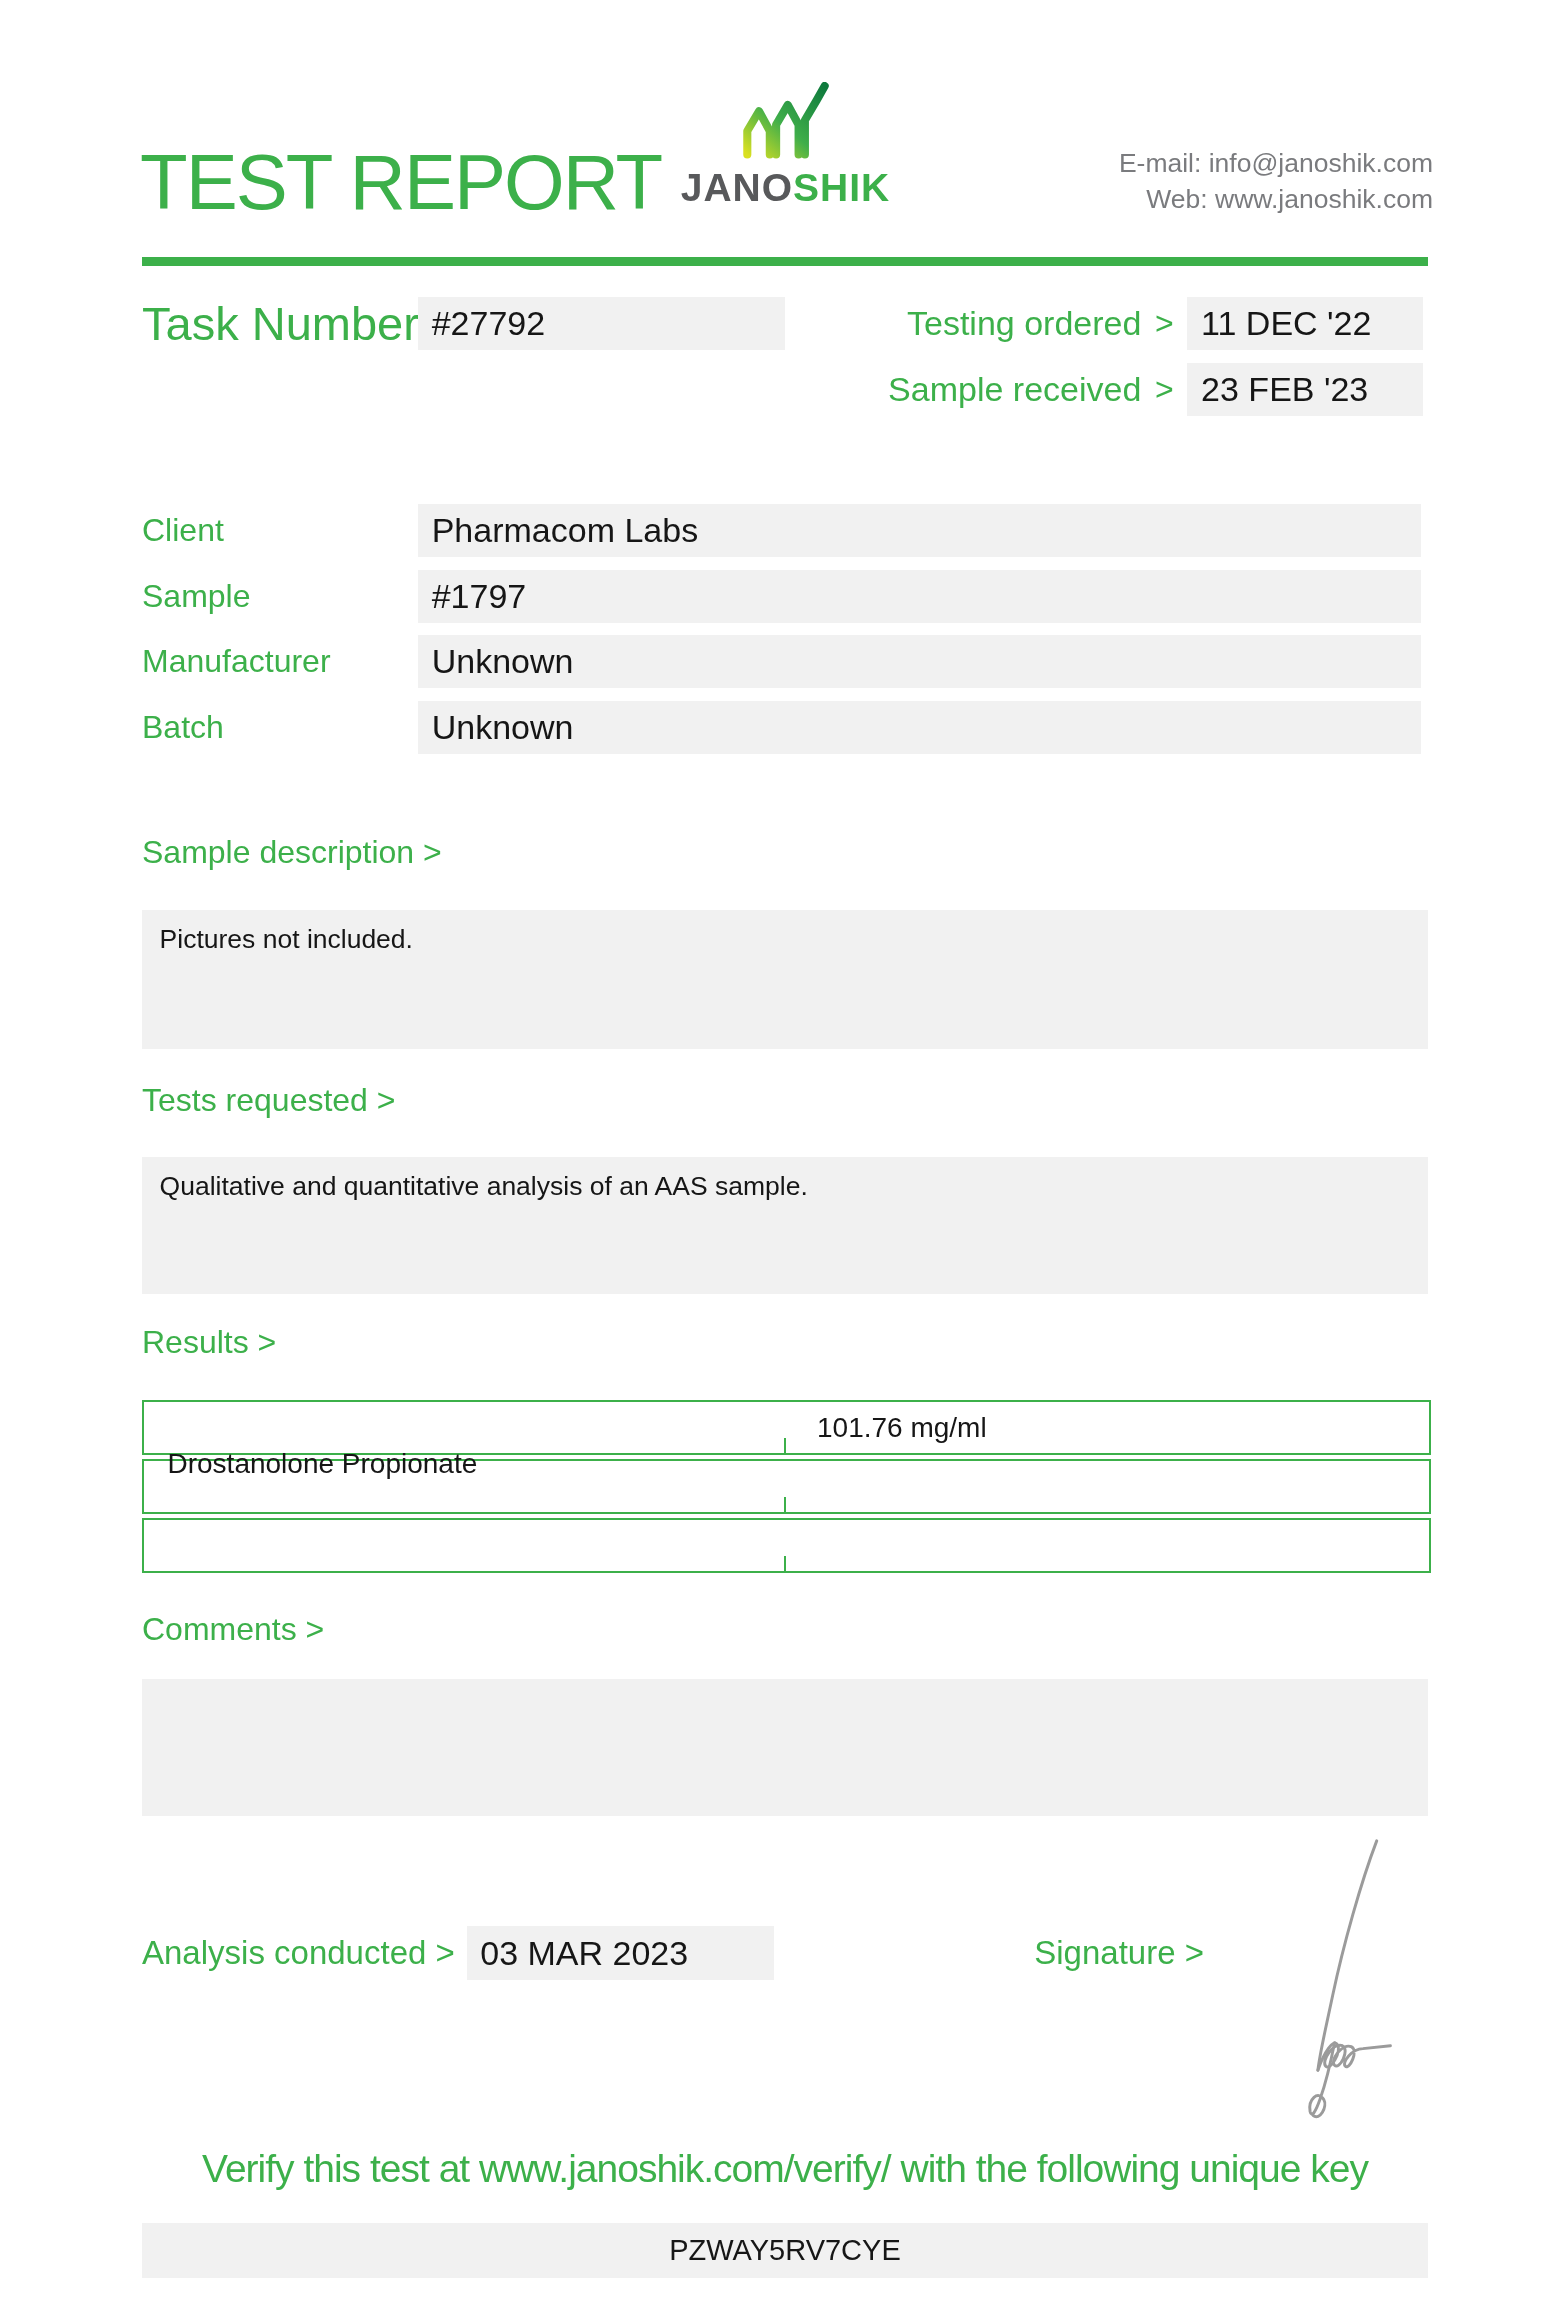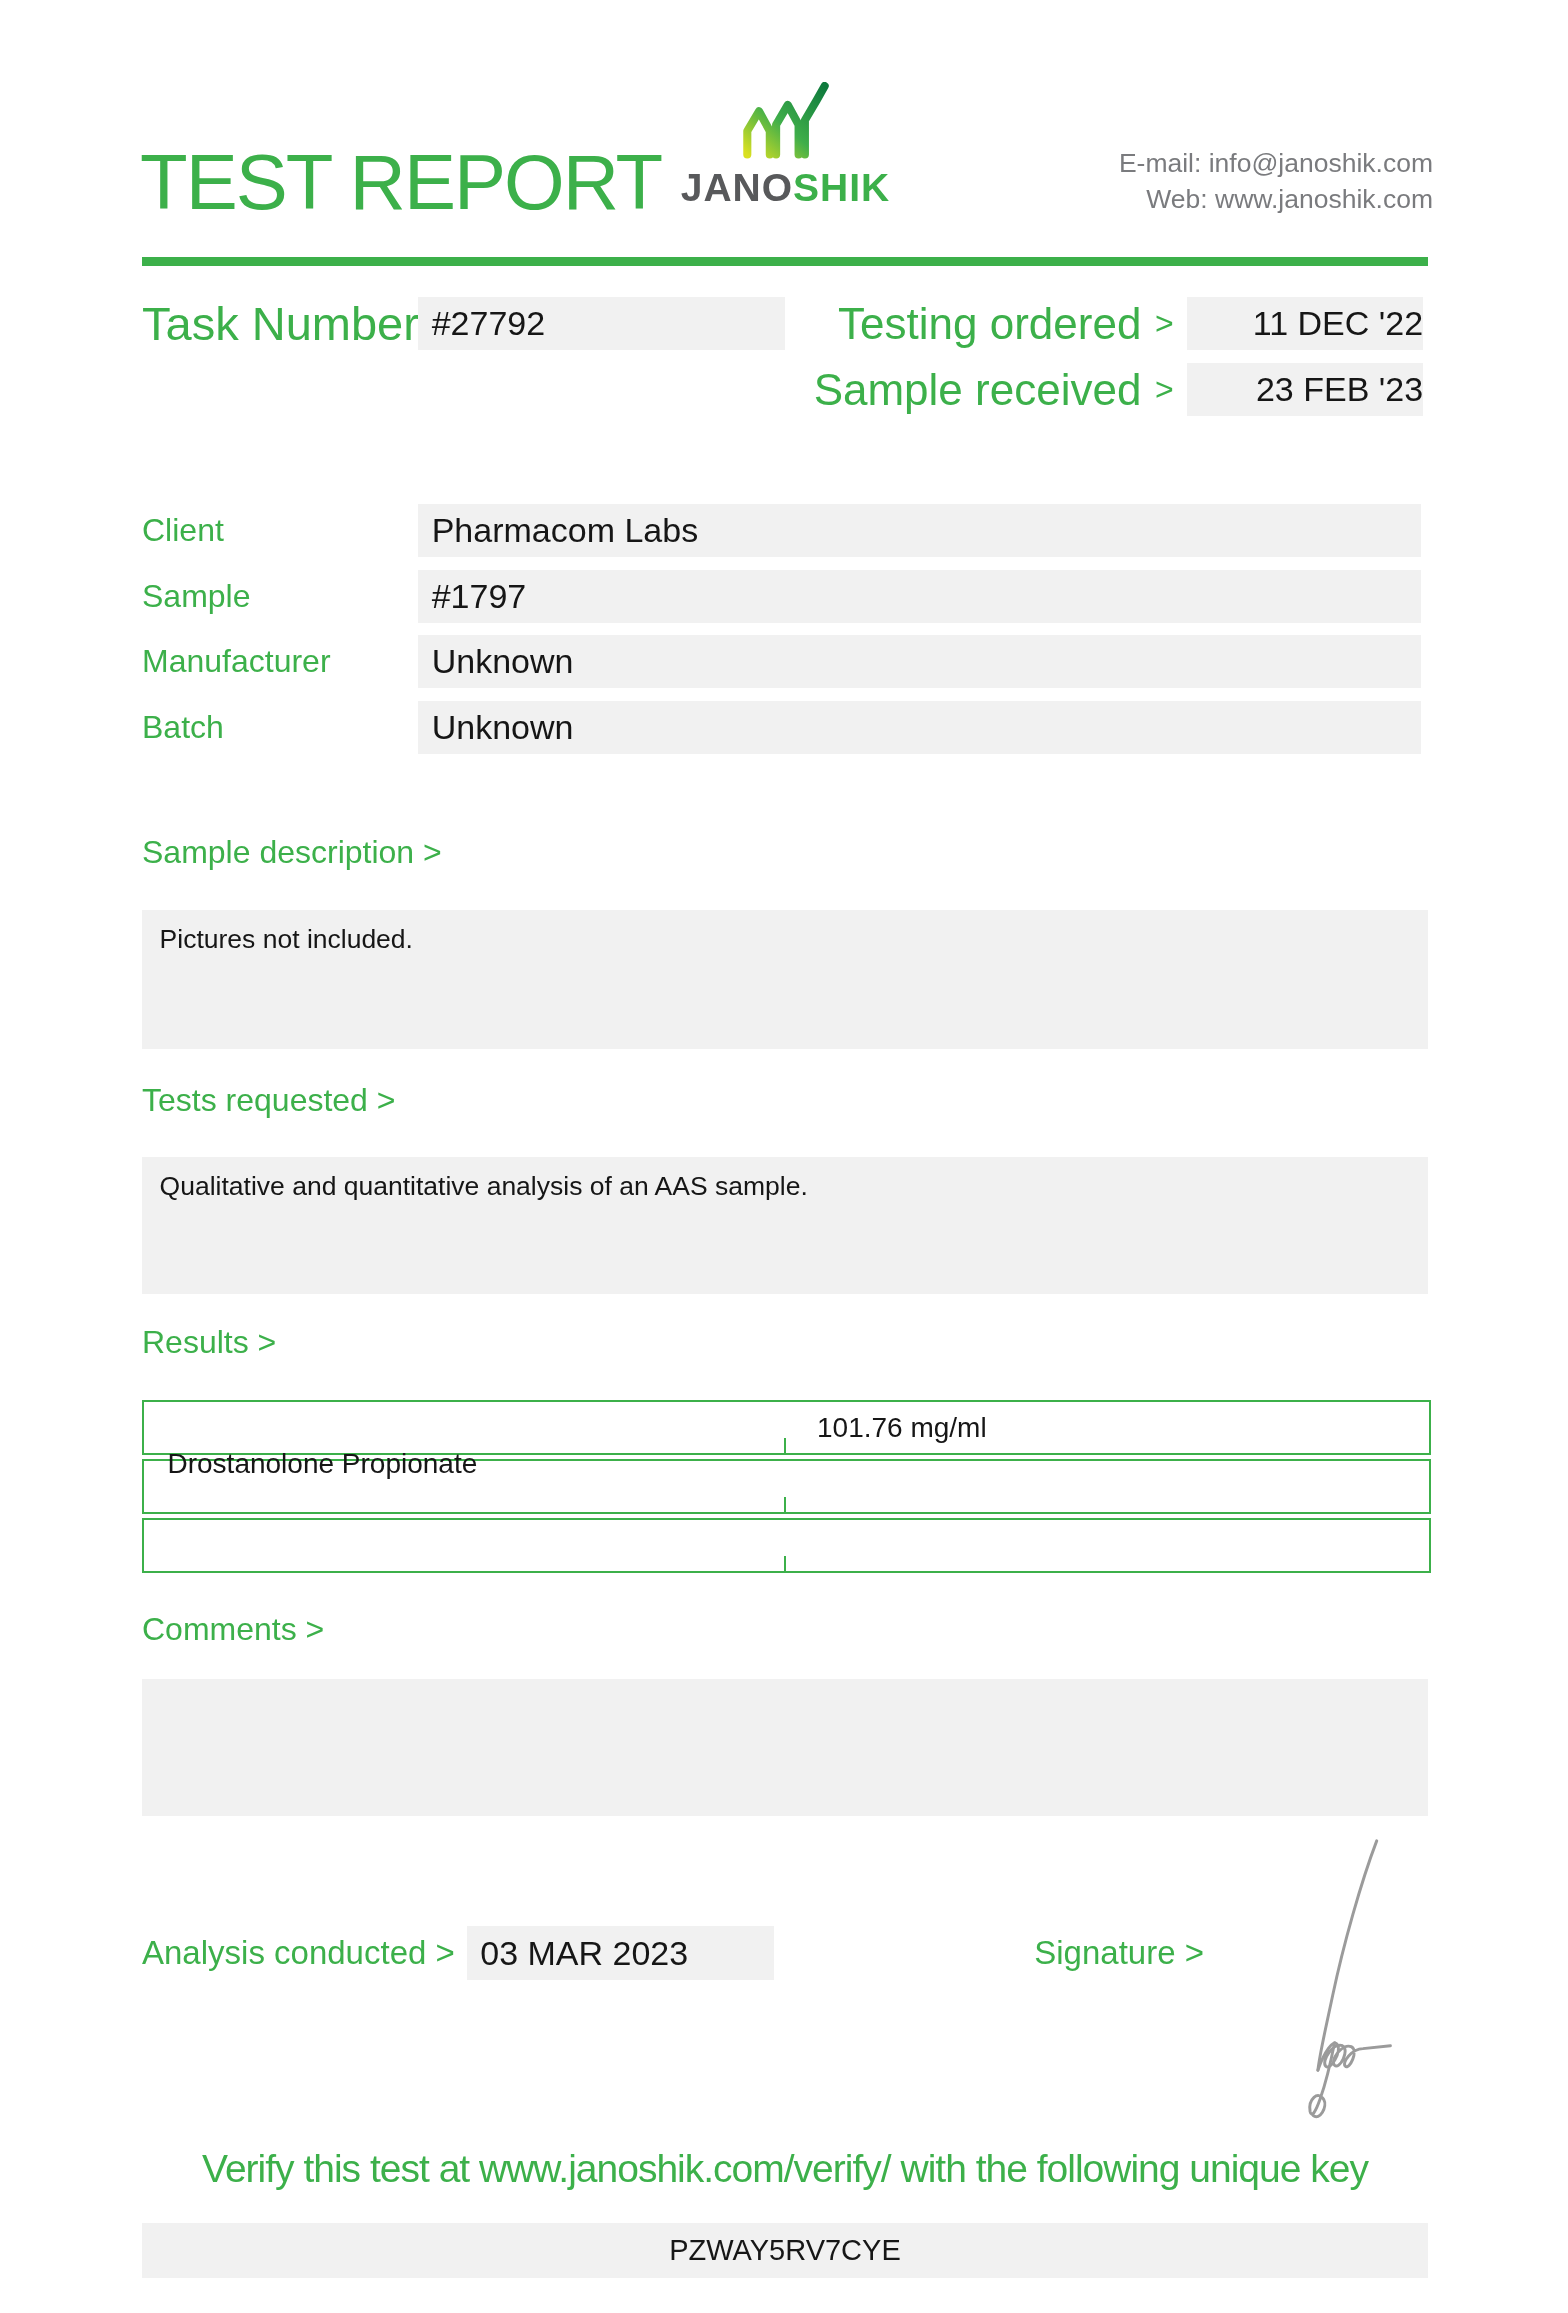--- a/index.html
+++ b/index.html
@@ -28,23 +28,23 @@
   .task-left{position:absolute;left:0;top:0;display:flex;}
   .green-label{color:#3cb04a;font-size:34px;line-height:53px;white-space:nowrap;}
   .task-label{width:276px;font-size:47px;}
   .field-box{
     background:#f1f1f1;height:53px;line-height:53px;
     font-size:34px;color:#161616;padding-left:13.7px;white-space:nowrap;
   }
   .task-value{width:353px;}
   .dates{position:absolute;right:4.9px;top:0;}
   .date-row{display:flex;justify-content:flex-end;align-items:center;margin-bottom:12.7px;}
-  .date-label{font-size:44px;margin-right:13.7px;}
+  .date-label{font-size:34px;margin-right:13.7px;}
   .chevron{color:#3cb04a;font-size:32px;margin-right:13.7px;line-height:53px;}
-  .date-value{width:222px;text-align:right;}
+  .date-value{width:222px;}
   
   .info-section{position:absolute;left:142px;top:504px;width:1279px;}
   .info-row{display:flex;margin-bottom:12.7px;}
   .info-label{width:276px;font-size:32px;}
   .info-value{flex:1;}
   
   .section-heading{
     position:absolute;left:142px;color:#3cb04a;font-size:32px;line-height:1.1;white-space:nowrap;
   }
   .gray-box{

